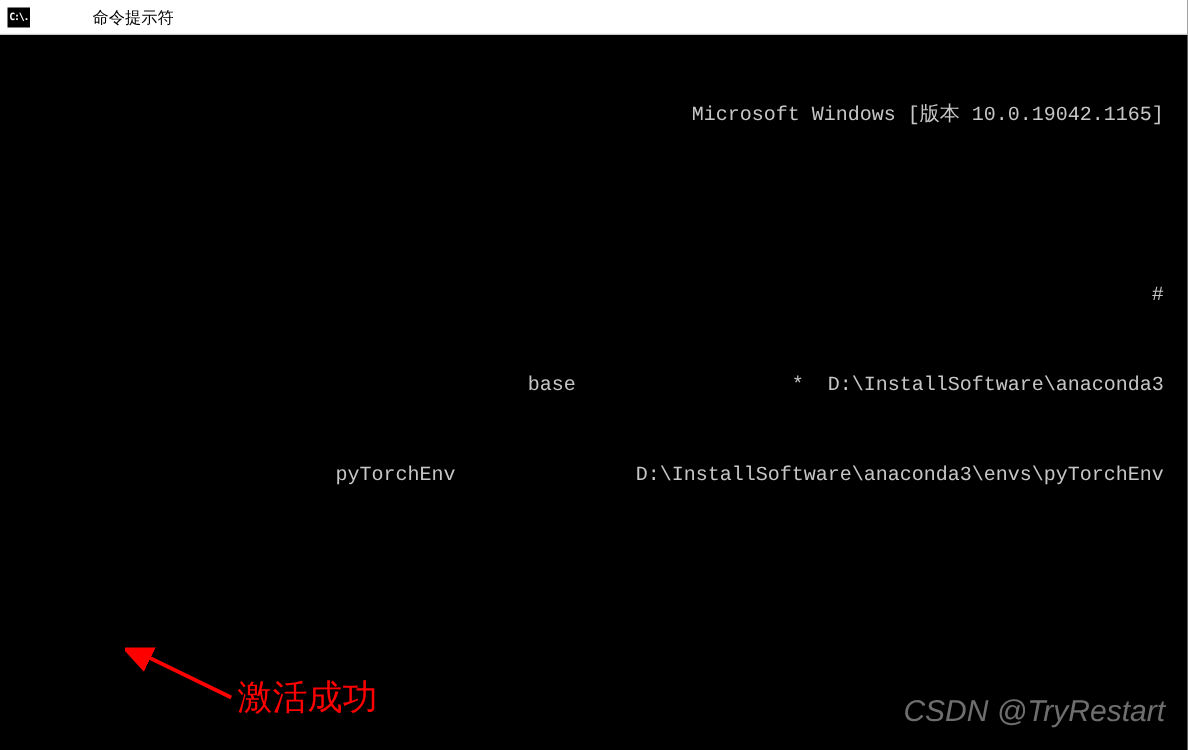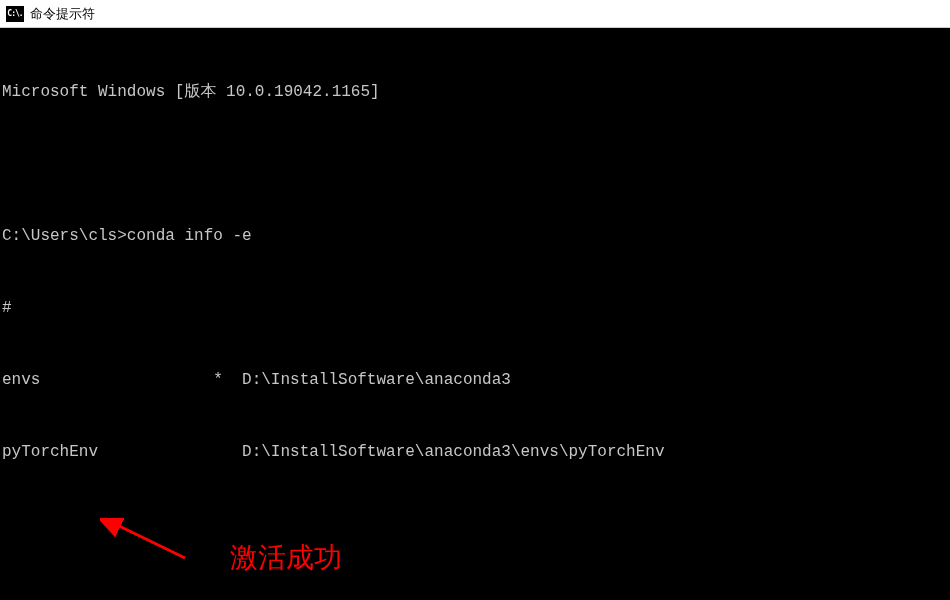--- a/index.html
+++ b/index.html
@@ -37,50 +37,51 @@
       color: #fff;
       font-size: 8px;
       font-family: monospace;
       font-weight: bold;
       letter-spacing: -1px;
     }
     .title-text {
       font-size: 13px;
       font-family: "Microsoft YaHei", sans-serif;
       color: #000;
+      margin-left: 44px;
     }
     .terminal {
       background: #000;
       color: #c6c6c6;
       font-size: 16px;
       line-height: 24px;
-      padding: 4px 0;
+      padding: 4px 17px;
       height: calc(100% - 28px);
       font-family: "NSimSun", "Consolas", "Courier New", monospace;
       white-space: pre;
       position: relative;
+      text-align: right;
     }
     .line {
       padding: 0 2px;
     }
     .annotation-arrow {
       position: absolute;
       left: 100px;
       top: 490px;
       pointer-events: none;
     }
     .annotation-text {
       position: absolute;
       left: 190px;
       top: 518px;
       color: #ff0000;
       font-size: 28px;
       font-family: "Microsoft YaHei", "SimSun", sans-serif;
       pointer-events: none;
-      margin-left: 40px;
     }
     .watermark {
       position: absolute;
       right: 18px;
       bottom: 18px;
       color: rgba(200, 200, 200, 0.55);
       font-size: 24px;
       font-family: Arial, sans-serif;
       font-style: italic;
       pointer-events: none;
@@ -92,23 +93,22 @@
 <div class="title-bar">
   <div class="title-icon">
     <span class="title-icon-text">C:\.</span>
   </div>
   <span class="title-text">命令提示符</span>
 </div>
 
 <div class="terminal">
   <div class="line">Microsoft Windows [版本 10.0.19042.1165]</div>
   <div class="line">&nbsp;</div>
-  <div class="line"><span>C:\Users\cls&gt;</span><span>conda info -e</span></div>
   <div class="line">#</div>
-  <div class="line">envs                  *  D:\InstallSoftware\anaconda3</div>
+  <div class="line">base                  *  D:\InstallSoftware\anaconda3</div>
   <div class="line">pyTorchEnv               D:\InstallSoftware\anaconda3\envs\pyTorchEnv</div>
   
   
   
   
   
   
   
   
   
@@ -119,13 +119,14 @@
     <defs>
       <marker id="arrowhead" markerWidth="10" markerHeight="8" refX="2" refY="4" orient="auto">
         <polygon points="0 0, 10 4, 0 8" fill="#ff0000"></polygon>
       </marker>
     </defs>
     <line x1="85" y1="40" x2="15" y2="6" stroke="#ff0000" stroke-width="3" marker-end="url(#arrowhead)"></line>
   </svg>
 
   <div class="annotation-text">激活成功</div>
 
+  <div class="watermark">CSDN @TryRestart</div>
 </div>
 
 </body></html>

